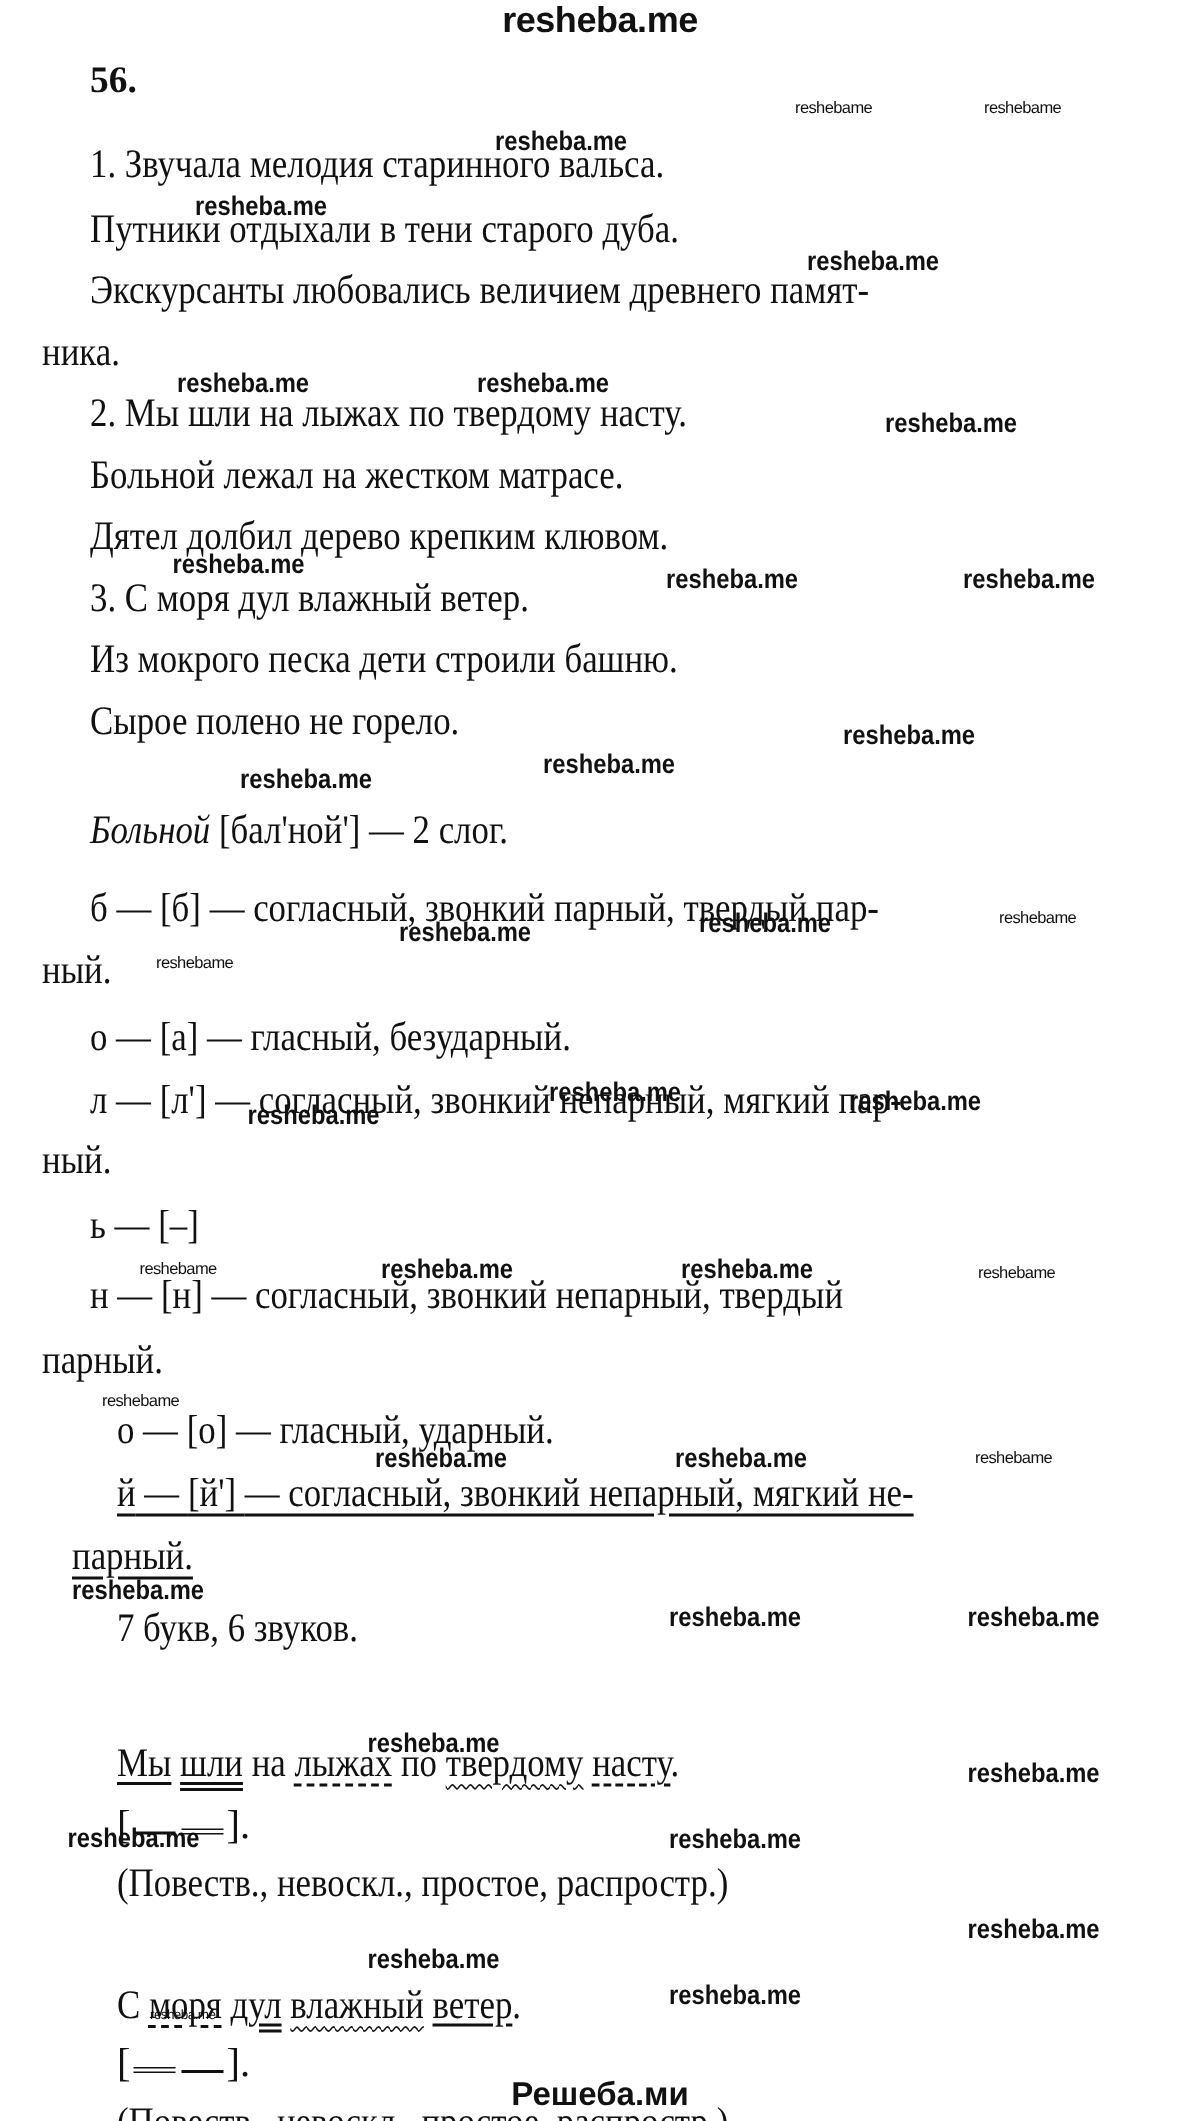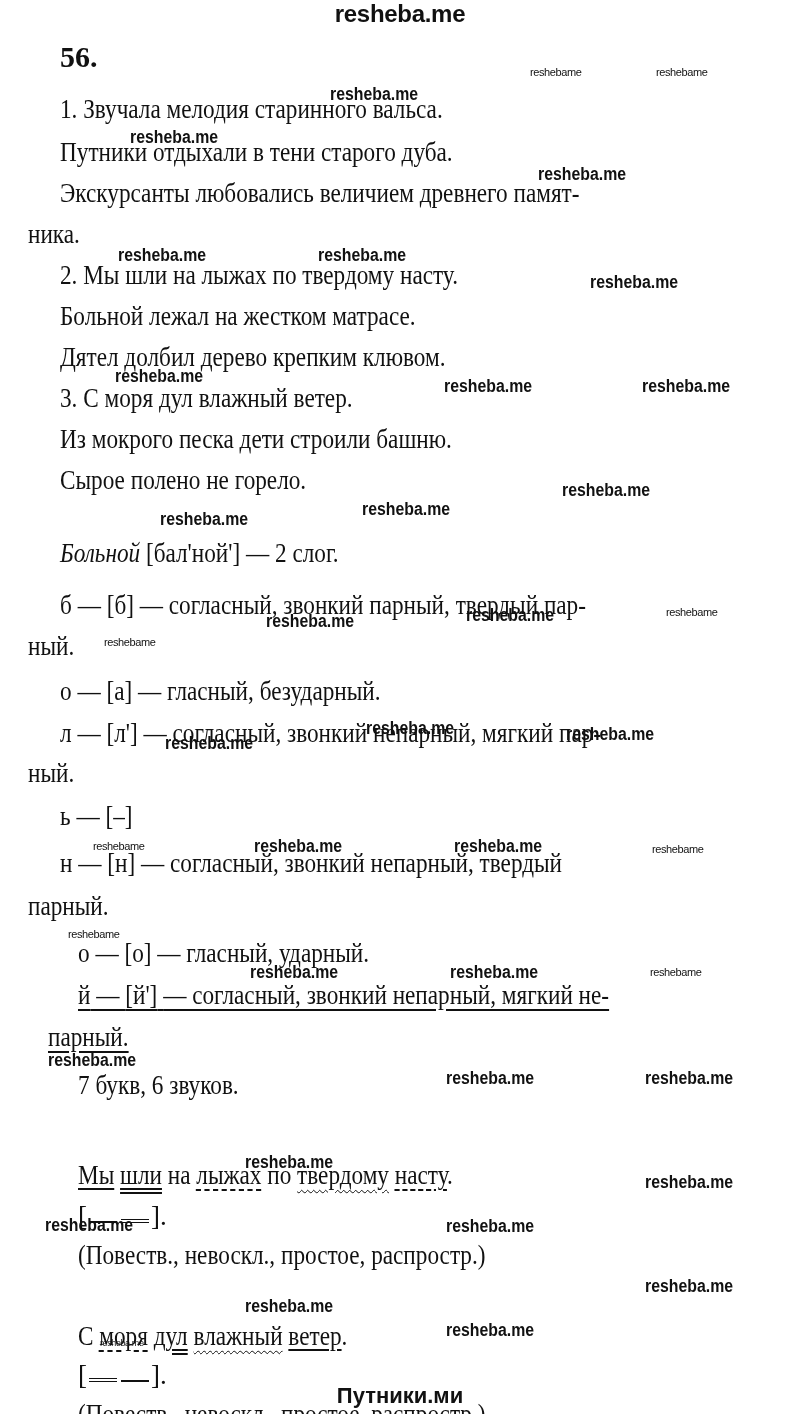--- a/index.html
+++ b/index.html
@@ -12,21 +12,21 @@
     position: absolute; top: 0; left: 0; width: 800px; text-align: center;
     font-family: "Liberation Sans", "DejaVu Sans", sans-serif; font-weight: bold;
     font-size: 24px; top: 0px; letter-spacing: -0.3px; color: #111;
   }
   .wm-bottom {
     position: absolute; left: 0; width: 800px; text-align: center; top: 1383px;
     font-family: "Liberation Sans", "DejaVu Sans", sans-serif; font-weight: bold;
     font-size: 22px; color: #111;
   }
   .num {
-    position: absolute; left: 60px; top: 40px; font-size: 30px; font-weight: bold;
+    position: absolute; left: 60px; top: 40px; font-size: 25px; font-weight: bold;
     font-family: "Liberation Serif", serif;
   }
   .line {
     position: absolute; font-size: 27px; white-space: nowrap; line-height: 1;
     transform-origin: left top; transform: scaleX(0.86);
   }
   .wm {
     position: absolute; font-family: "Liberation Sans", "DejaVu Sans", sans-serif;
     font-weight: bold; font-size: 18px; color: #111; white-space: nowrap;
     transform: scaleX(0.88); transform-origin: left top;
@@ -187,13 +187,13 @@
 <div class="wm-small" style="left:530px; top:66px;">reshebame</div>
 <div class="wm-small" style="left:656px; top:66px;">reshebame</div>
 <div class="wm-small" style="left:666px; top:606px;">reshebame</div>
 <div class="wm-small" style="left:104px; top:636px;">reshebame</div>
 <div class="wm-small" style="left:93px; top:840px;">reshebame</div>
 <div class="wm-small" style="left:652px; top:843px;">reshebame</div>
 <div class="wm-small" style="left:68px; top:928px;">reshebame</div>
 <div class="wm-small" style="left:650px; top:966px;">reshebame</div>
 <div class="wm-small" style="left:100px; top:1338px; font-size:9px;">resheba.me</div>
 
-<div class="wm-bottom">Путники.ми</div>
+<div class="wm-bottom">Решеба.ми</div>
 
 </body></html>

